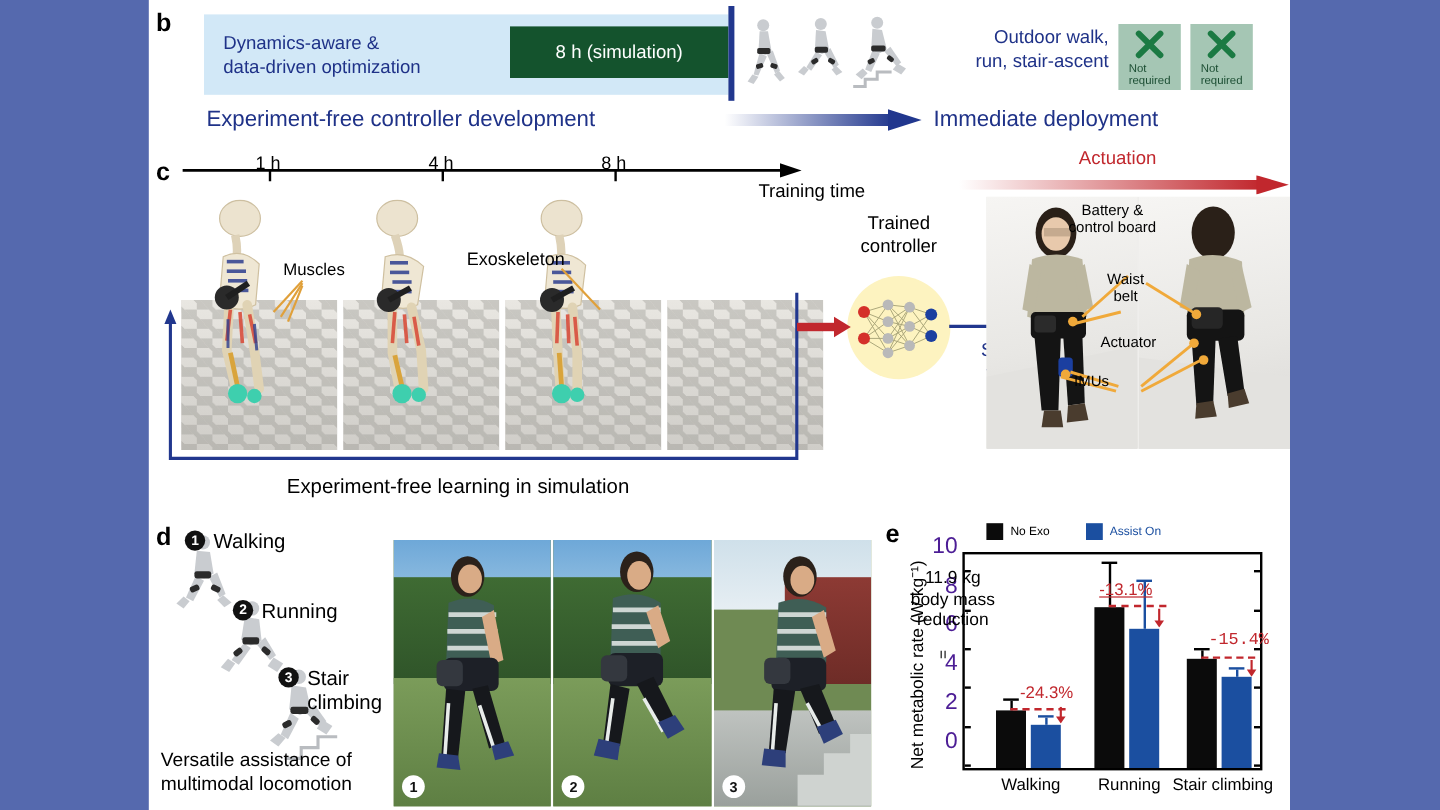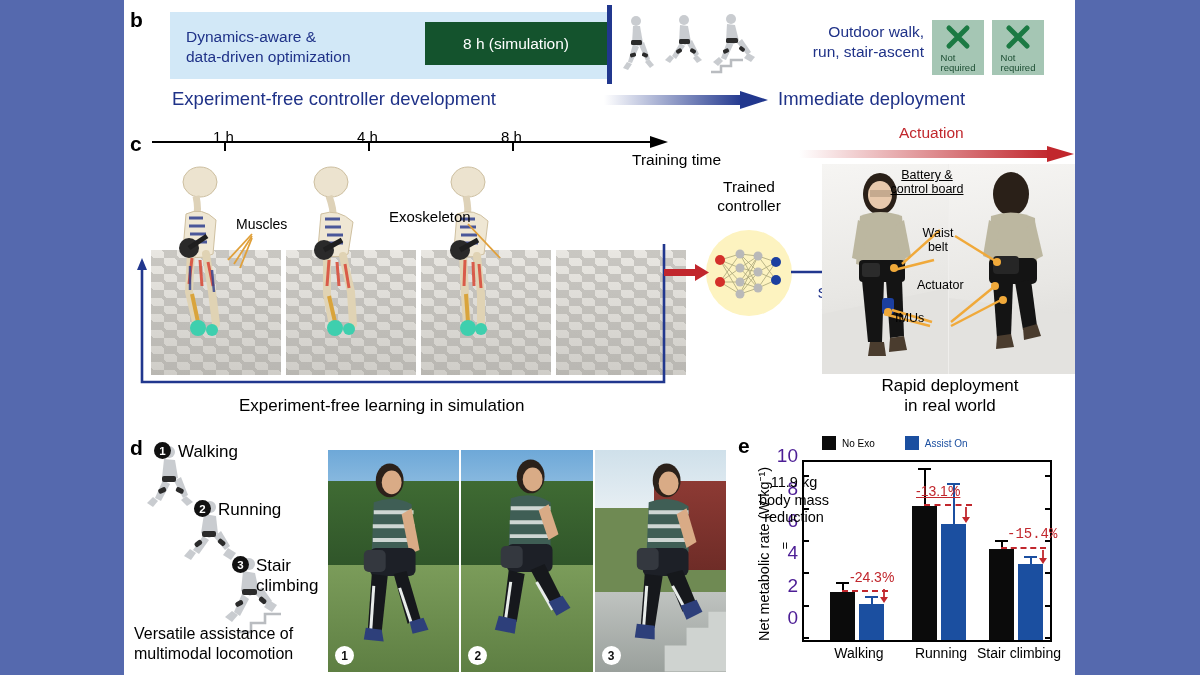--- a/index.html
+++ b/index.html
@@ -573,29 +573,27 @@
               <path d="M2 158 L46 122"></path>
               <path d="M2 162 L52 136"></path>
             </g>
             <circle cx="48" cy="98" r="4" fill="#f0a93a"></circle>
             <circle cx="46" cy="122" r="4" fill="#f0a93a"></circle>
             <circle cx="54" cy="136" r="4" fill="#f0a93a"></circle>
           </svg>
         </div>
       </div>
 
-      <div class="deploy-annot" id="annot-batt" style="white-space: pre-line; text-decoration: underline;">Battery &amp;
+      <div class="deploy-annot" id="annot-batt" style="white-space: pre-line;">Battery &amp;
 control board</div>
       <div class="deploy-annot" id="annot-waist" style="white-space: pre-line;">Waist
 belt</div>
       <div class="deploy-annot" id="annot-act">Actuator</div>
       <div class="deploy-annot" id="annot-imus">IMUs</div>
 
-      <div id="c-deploy-caption" style="white-space: pre-line;">Rapid deployment
-in real world</div>
     </div>
 
     <div id="panel-d">
       <div class="panel-letter" style="left:6px; top:8px;">d</div>
 
       <svg class="d-fig" id="dfig-1" width="62" height="66" viewBox="0 0 62 66">
         <g fill="#c9ccd0">
           <circle cx="25" cy="8" r="6"></circle>
           <path d="M20 15 l11 1 l3 18 l-8 4 l-8 -4 z"></path>
           <path d="M19 36 l-8 18 l6 3 l9 -17 z"></path>

